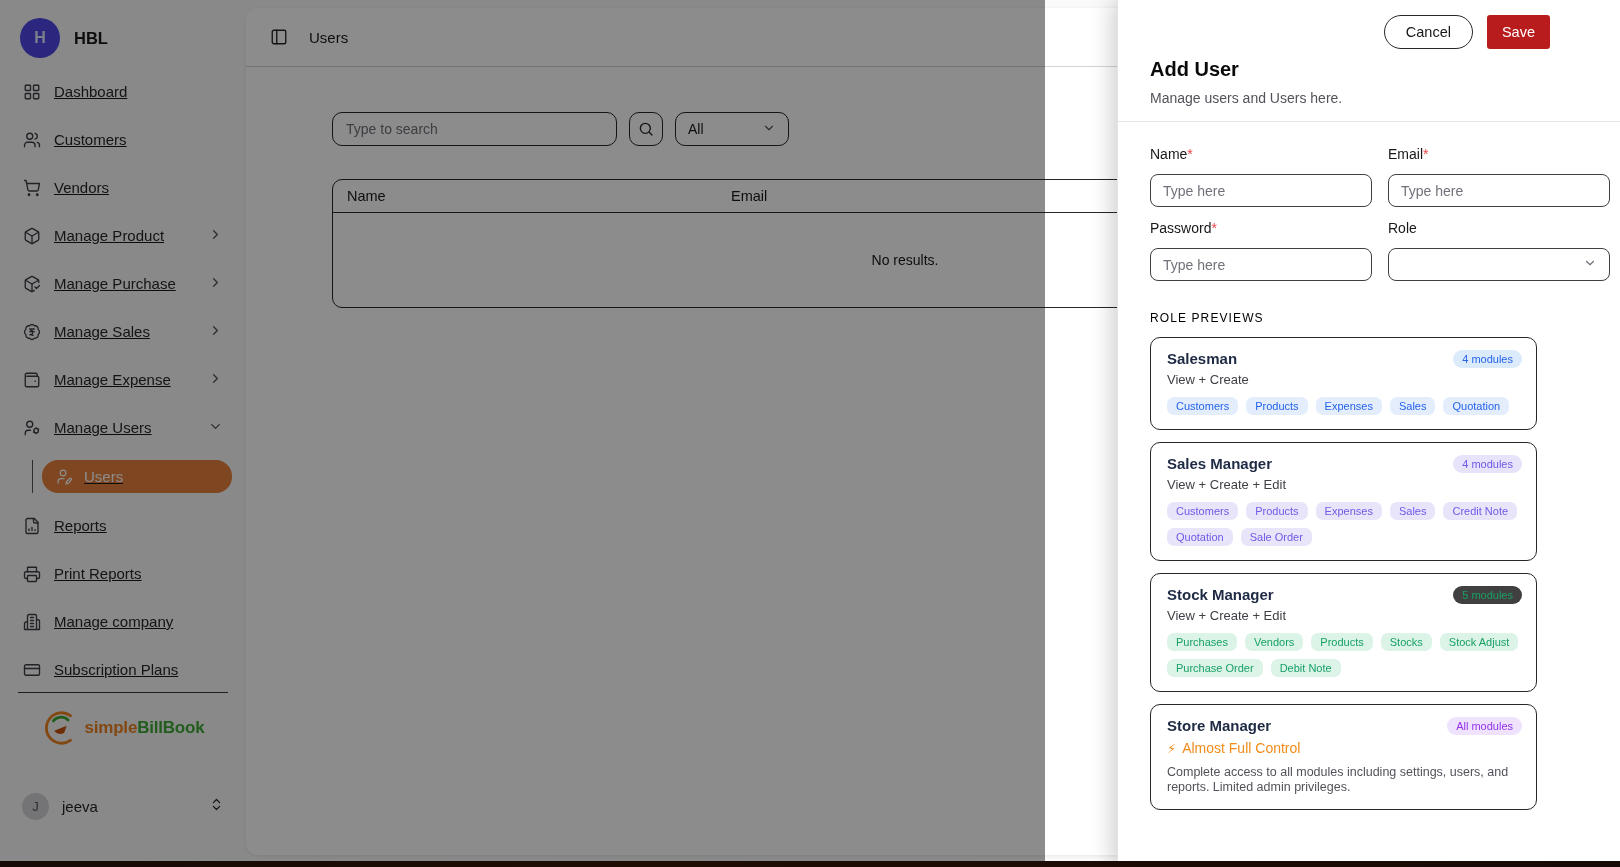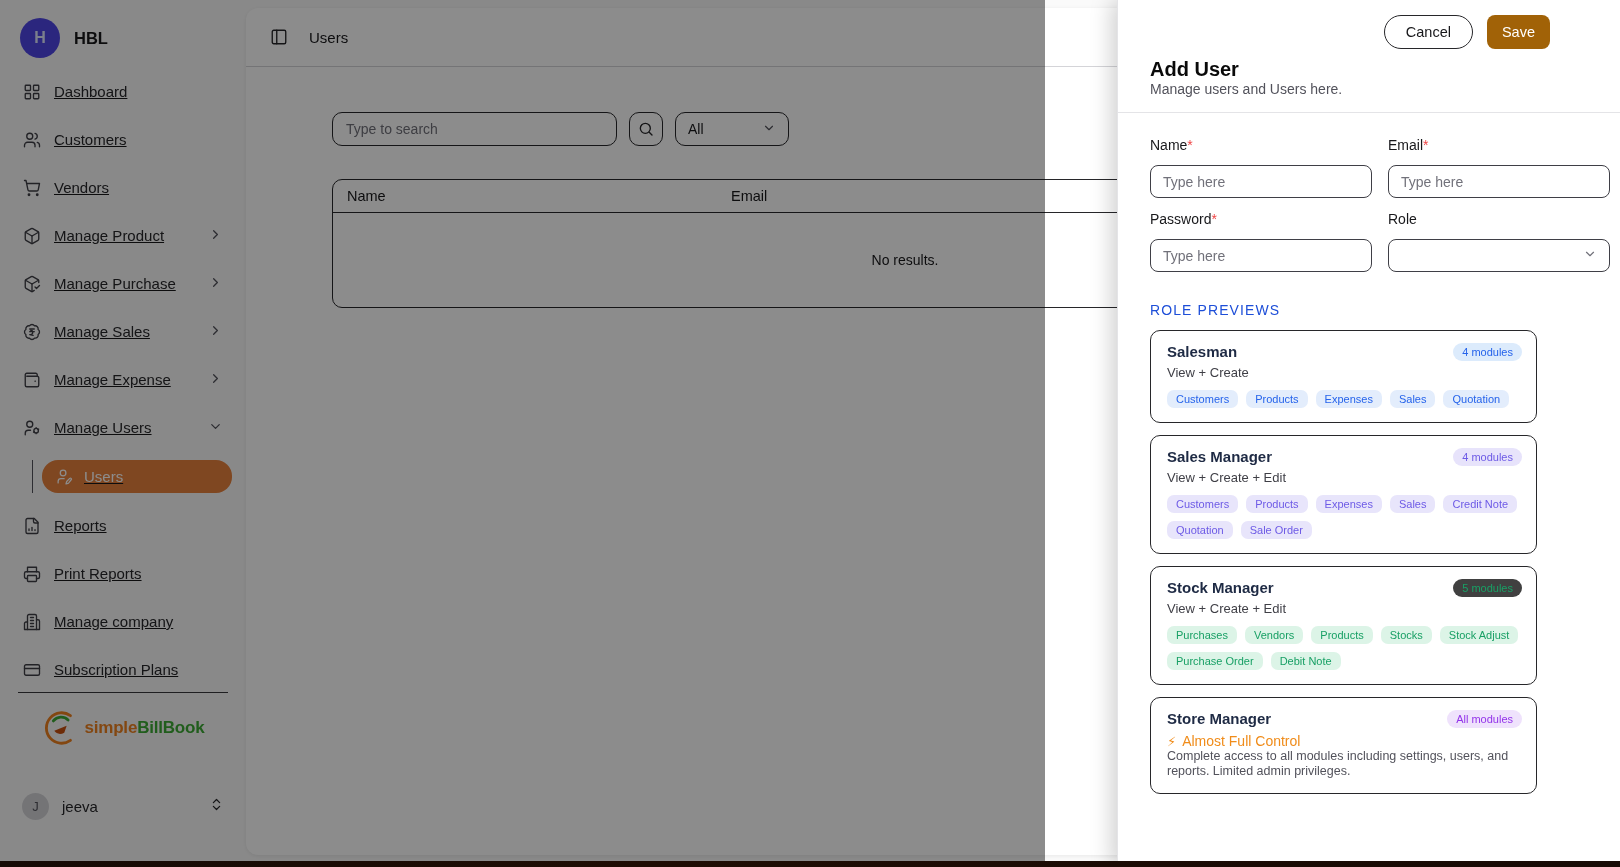--- a/index.html
+++ b/index.html
@@ -54,51 +54,51 @@
   .table-empty { height:94px; display:flex; align-items:center; justify-content:center; font-size:14px; color:#18181b; }
 
   
   .overlay { position:absolute; left:0; top:0; width:1045px; height:867px; background:rgba(0,0,0,0.45); z-index:50; }
   .bottom-strip { position:absolute; left:0; bottom:0; width:1620px; height:6px; background:linear-gradient(90deg,#160b06,#1f0d04 40%,#170a05); z-index:120; }
 
   
   .drawer { position:absolute; top:0; right:0; width:503px; height:867px; background:#ffffff; z-index:60; border-left:1px solid #e4e4e7; box-shadow:-6px 0 20px rgba(0,0,0,0.18); }
   .drawer-actions { position:absolute; top:15px; right:70px; display:flex; gap:14px; }
   .btn-cancel { height:34px; padding:0 21px; border-radius:17px; border:1px solid #27272a; background:#fff; font-size:14.5px; font-family:inherit; color:#18181b; cursor:pointer; }
-  .btn-save { height:34px; padding:0 15px; border-radius:8px; border:none; background:#a16207; font-size:14.5px; font-family:inherit; color:#ffffff; cursor:pointer; }
+  .btn-save { height:34px; padding:0 15px; border-radius:3px; border:none; background:#b91c1c; font-size:14.5px; font-family:inherit; color:#ffffff; cursor:pointer; }
   .drawer-head { padding:58px 32px 0 32px; }
   .drawer-title { font-size:20px; font-weight:bold; color:#0a0a0a; }
-  .drawer-sub { font-size:14px; color:#52525b; }
+  .drawer-sub { margin-top:9px; font-size:14px; color:#52525b; }
   .drawer-divider { border-top:1px solid #e4e4e7; margin-top:15px; }
   .drawer-content { padding:24px 83px 0 32px; }
   .form-grid { display:grid; grid-template-columns:222px 222px; column-gap:16px; row-gap:13px; }
   .field label { display:block; font-size:14px; color:#18181b; margin-bottom:12px; }
   .req { color:#ef4444; }
   .text-input { width:100%; height:33px; border:1px solid #3f3f46; border-radius:8px; padding:0 12px; font-size:14px; font-family:inherit; color:#18181b; outline:none; }
   .text-input::placeholder { color:#71717a; }
   .role-select { width:100%; height:33px; border:1px solid #3f3f46; border-radius:8px; display:flex; align-items:center; padding:0 12px; cursor:pointer; }
   .role-select .chev { margin-left:auto; }
   .role-select svg { width:14px; height:14px; stroke:#71717a; }
-  .section-label { margin-top:30px; font-size:14px; font-weight:500; letter-spacing:1.1px; color:#1d4ed8; }
+  .section-label { margin-top:30px; font-size:12px; font-weight:500; letter-spacing:1.1px; color:#000000; }
   .role-card { position:relative; border:1px solid #27272a; border-radius:10px; padding:12px 16px 14px 16px; margin-top:12px; background:#fff; }
   .role-card-title { font-size:15px; font-weight:bold; color:#1e2a44; }
   .role-card-access { margin-top:5px; font-size:13px; color:#3f3f46; }
   .role-card-badge { position:absolute; top:12px; right:14px; font-size:11px; padding:3px 9px; border-radius:11px; }
   .badge-blue { background:#dcebfc; color:#2563eb; }
   .badge-purple { background:#e7e3fb; color:#6d5ae6; }
   .badge-green { background:#404040; color:#18a065; }
   .badge-violet { background:#efe2fc; color:#9333ea; }
   .tags { margin-top:10px; display:flex; flex-wrap:wrap; gap:8px; }
   .tag { font-size:11px; padding:3px 9px; border-radius:7px; white-space:nowrap; }
   .tag-blue { background:#e3edfc; color:#2563eb; }
   .tag-purple { background:#e8e5fb; color:#6d5ae6; }
   .tag-green { background:#dcf4e7; color:#18a065; }
   .control-row { margin-top:6px; font-size:14px; color:#f08c1a; display:flex; align-items:center; gap:6px; }
   .bolt { font-size:13px; }
-  .role-card-desc { font-size:12.5px; color:#52525b; line-height:1.2; }
+  .role-card-desc { margin-top:9px; font-size:12.5px; color:#52525b; line-height:1.2; }
 </style>
 </head>
 <body>
 
 <div id="screen">
 
   <aside class="sidebar">
     <div class="brand">
       <div class="brand-avatar">H</div>
       <div class="brand-name">HBL</div>

